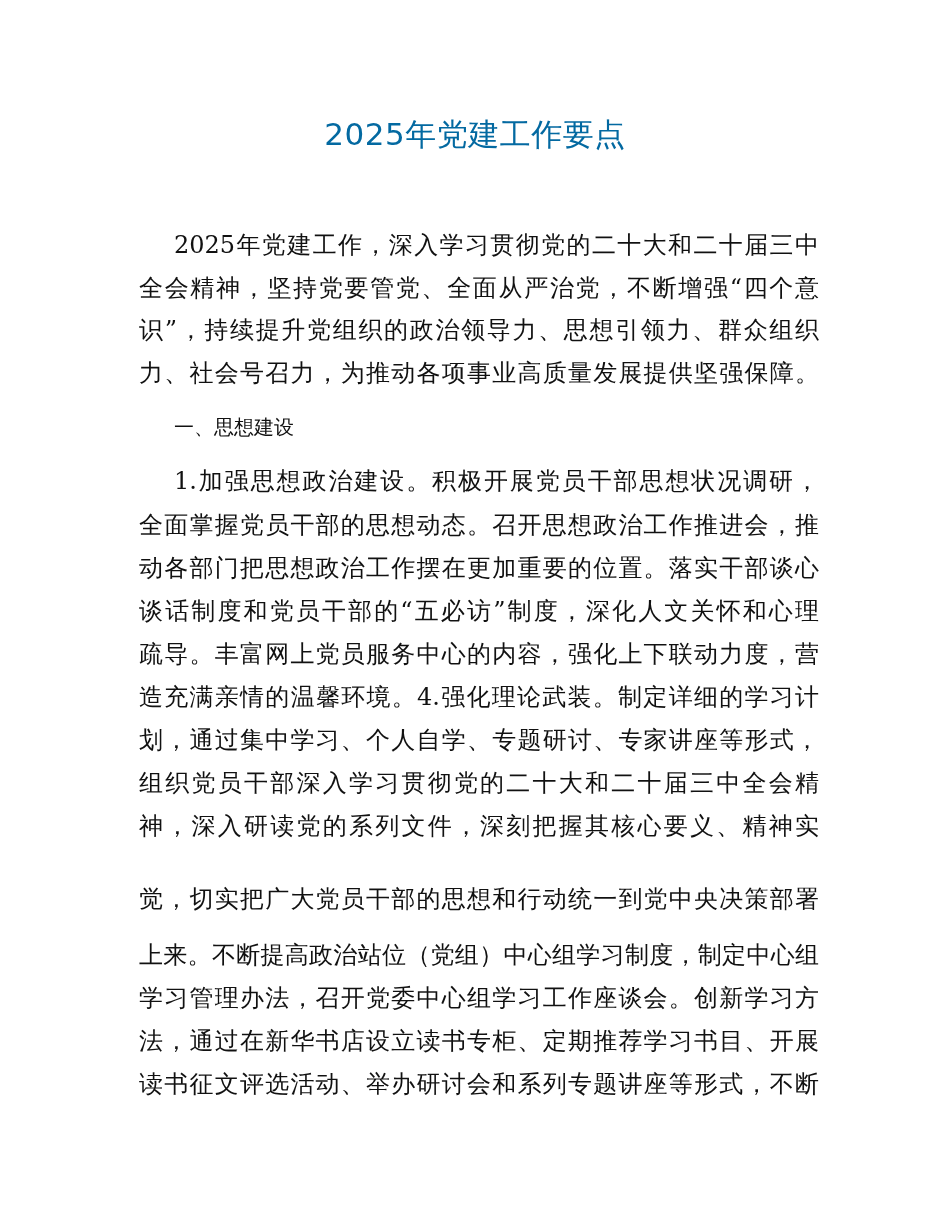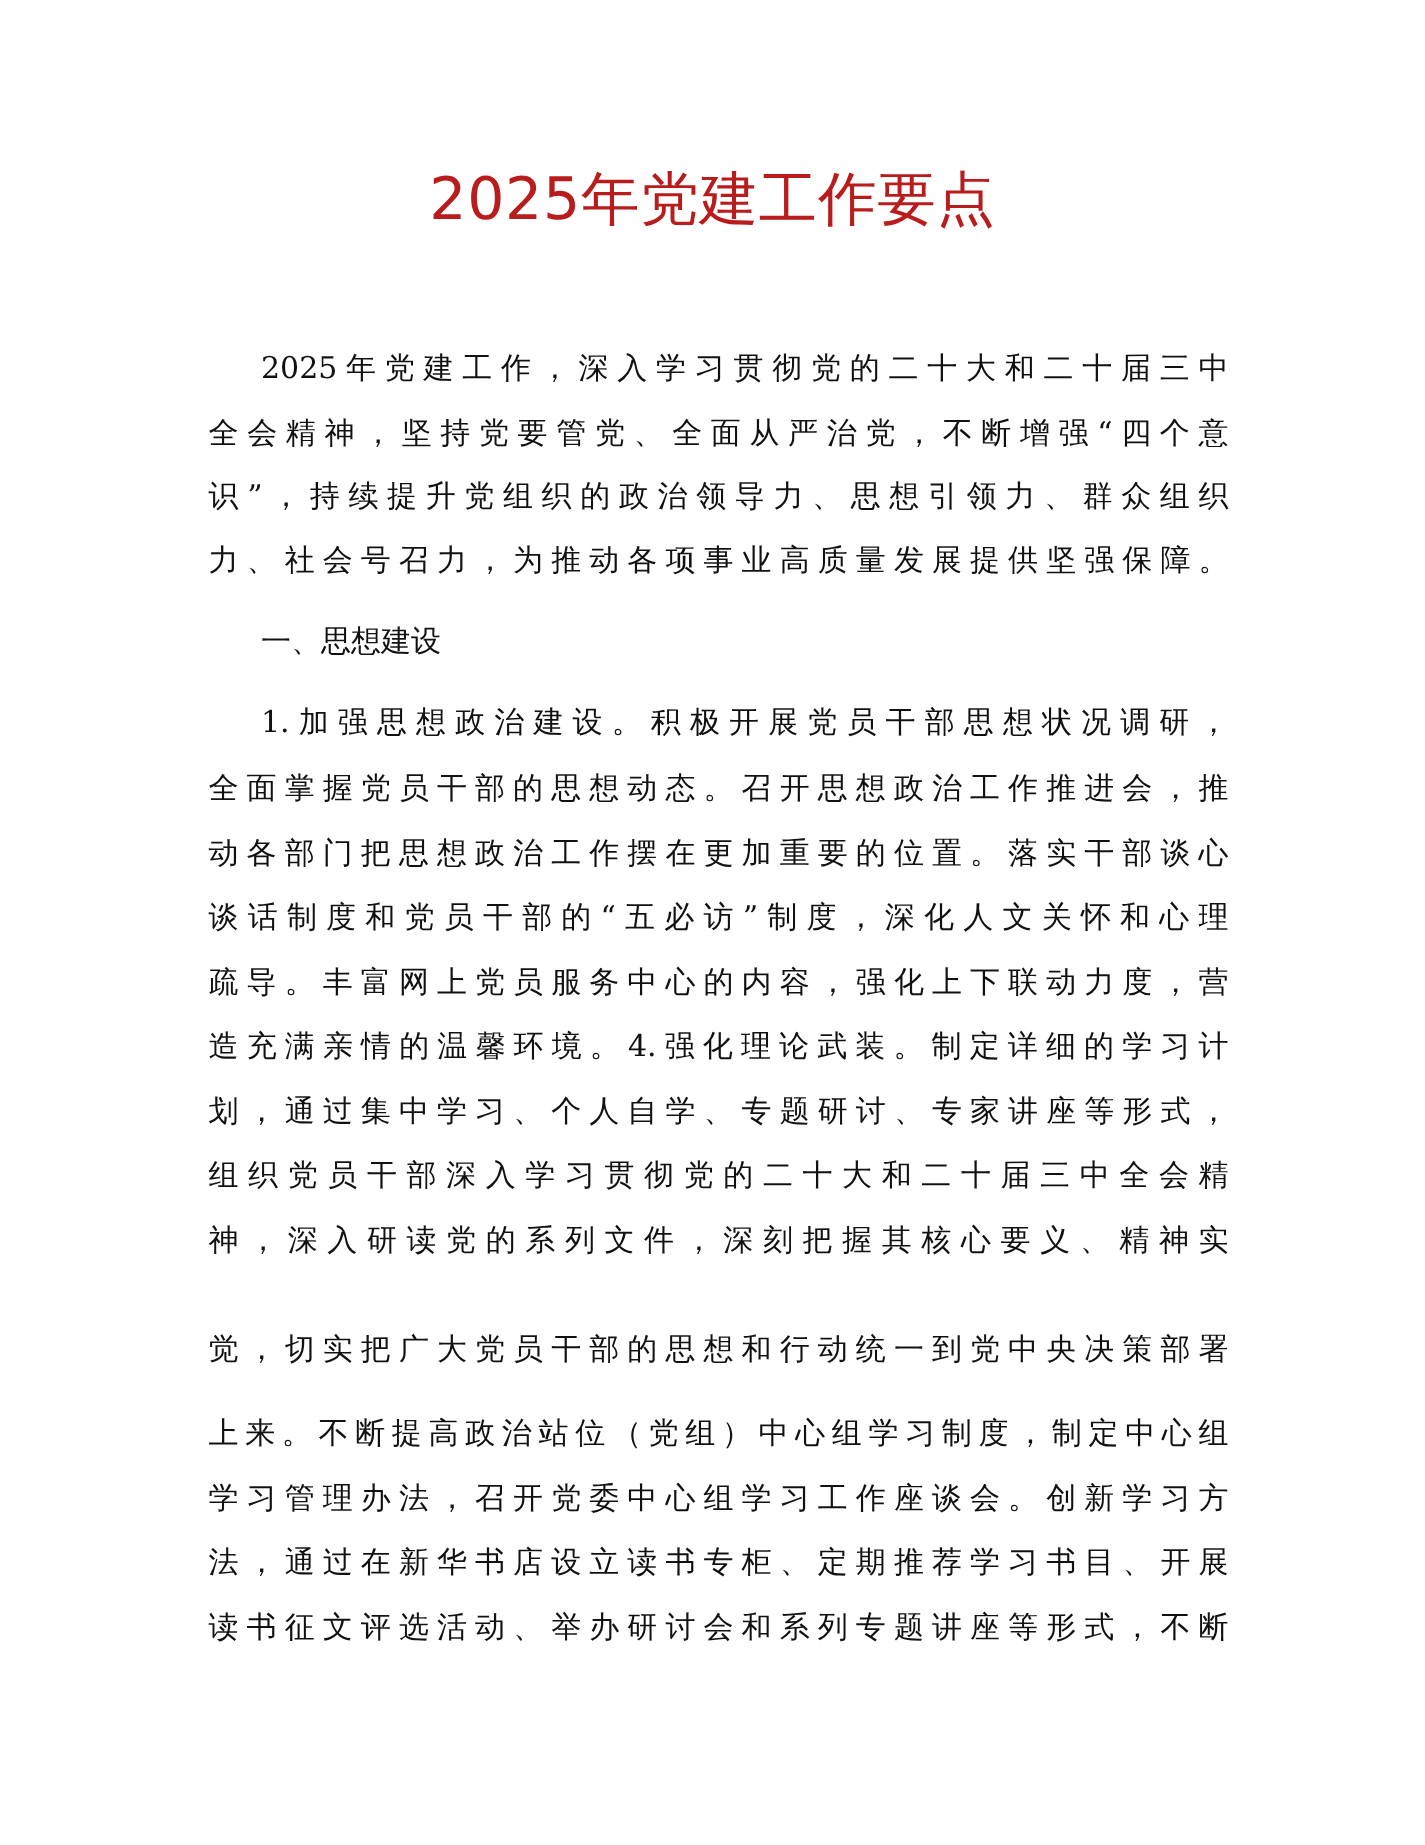--- a/index.html
+++ b/index.html
@@ -1,25 +1,25 @@
 <!DOCTYPE html>
 <html><head>
 <meta charset="utf-8">
 <style>
   html, body { margin: 0; padding: 0; background: #ffffff; }
   body { width: 950px; height: 1230px; position: relative; overflow: hidden; }
   .page { position: absolute; left: 0; top: 0; width: 950px; height: 1230px; background: #fff; }
   .title {
     position: absolute; left: 0; top: 112px; width: 950px; text-align: center;
-    font-family: "DejaVu Sans", sans-serif; font-size: 39px; color: #b91c1c; line-height: 44px;
+    font-family: "DejaVu Sans", sans-serif; font-size: 31px; color: #0369a1; line-height: 44px;
     letter-spacing: 0.5px;
   }
   .line {
     position: absolute; left: 139px; width: 680px; height: 43px;
-    font-family: "DejaVu Serif", serif; font-size: 20px; color: #111;
+    font-family: "DejaVu Serif", serif; font-size: 24px; color: #111;
     line-height: 43px; white-space: nowrap; text-align: justify; text-align-last: justify;
   }
   .line.indent { left: 174px; width: 645px; }
   .heading { position: absolute; left: 174px; font-family: "DejaVu Serif", serif; font-size: 20px; color: #111; line-height: 43px; white-space: nowrap; }
 </style>
 </head>
 <body>
 
 <div class="page">
   <div class="title">2025年党建工作要点</div>

